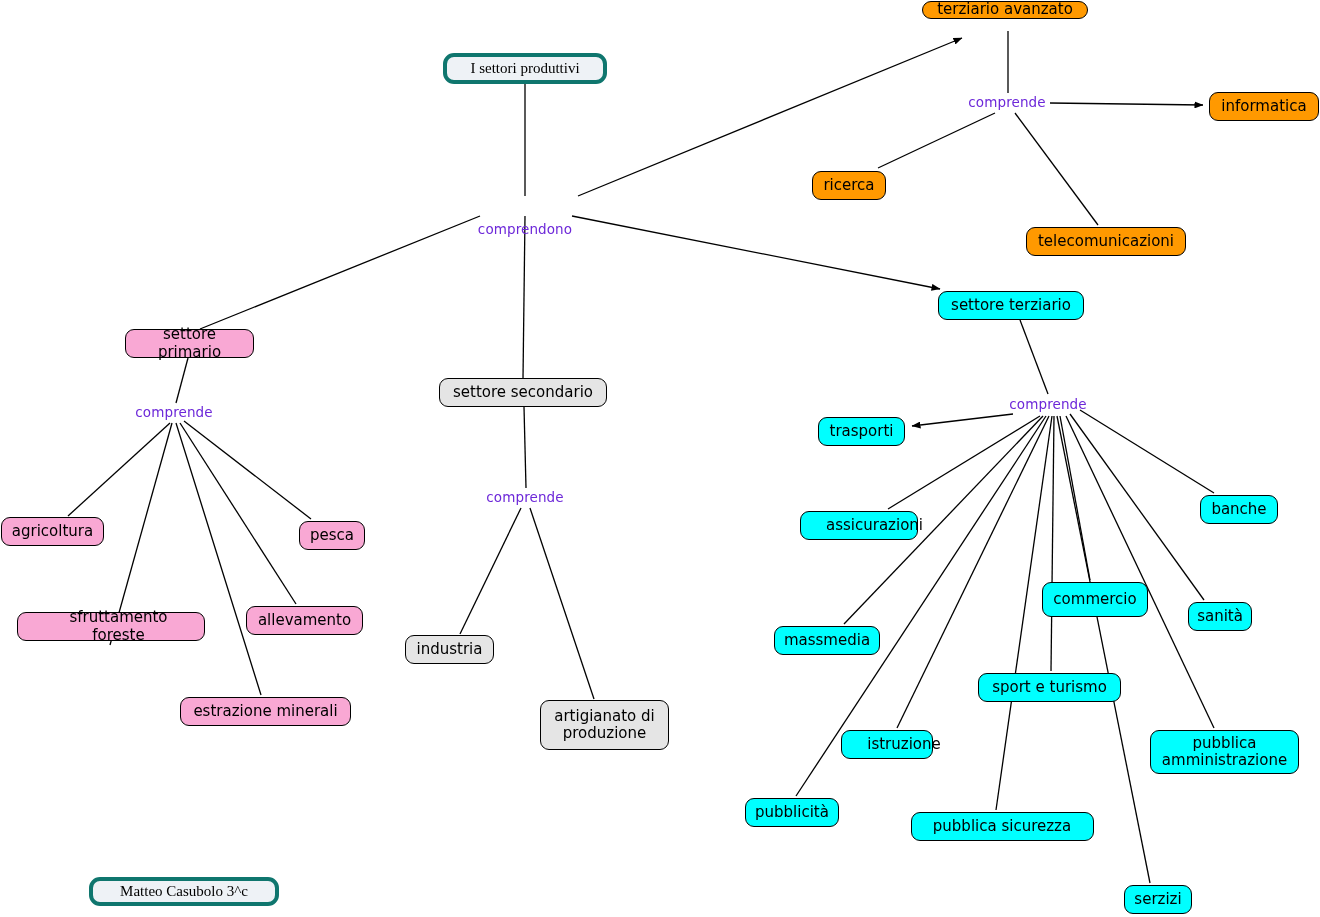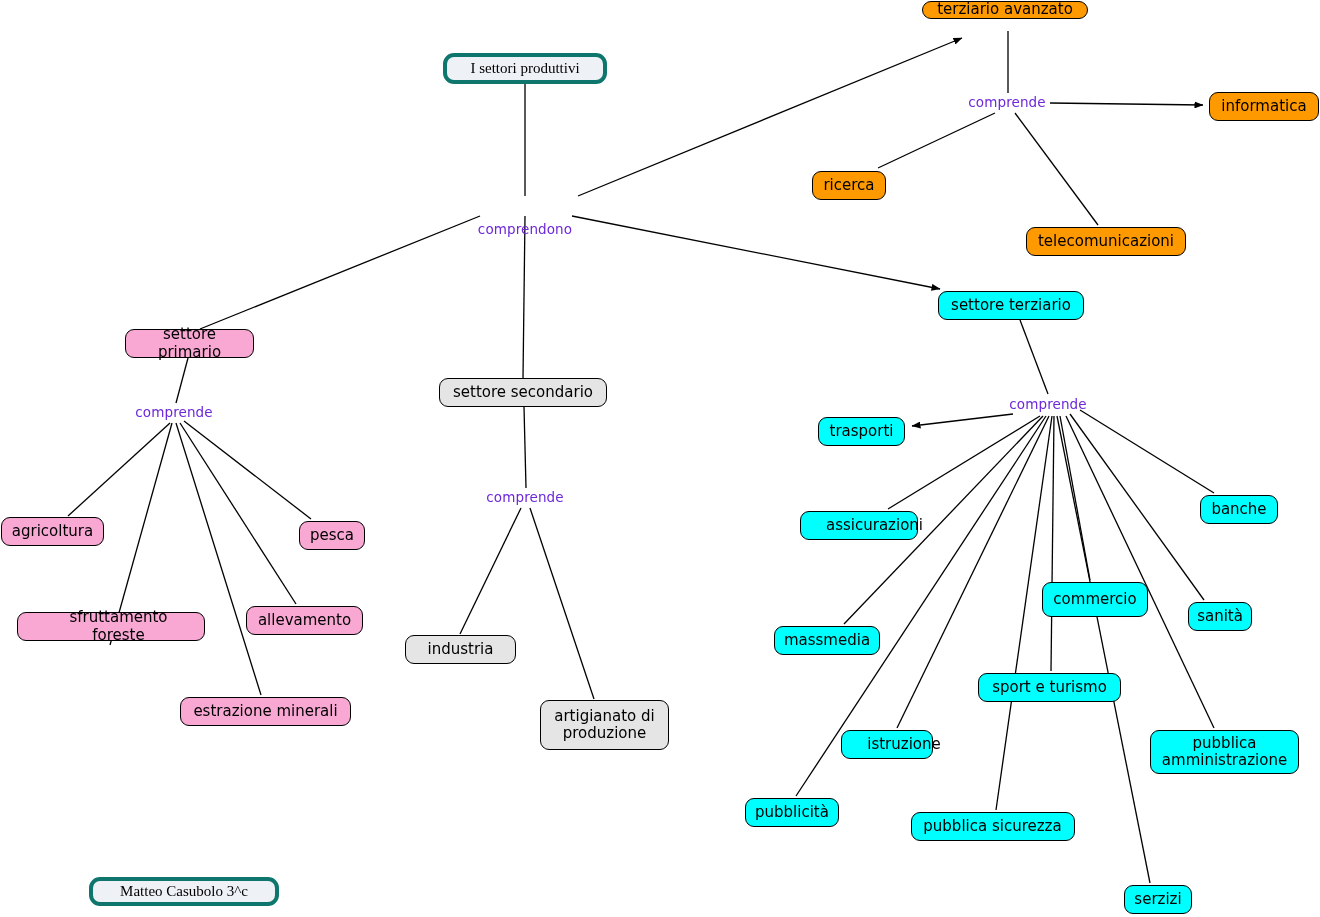--- a/index.html
+++ b/index.html
@@ -112,36 +112,36 @@
       <div class="node orange" style="left: 1209px; top: 92px; width: 110px; height: 29px;">informatica</div>
       <div class="node orange" style="left: 812px; top: 171px; width: 74px; height: 29px;">ricerca</div>
       <div class="node orange" style="left: 1026px; top: 227px; width: 160px; height: 29px;">telecomunicazioni</div>
       <div class="node yellow" style="left: 125px; top: 329px; width: 129px; height: 29px;">settore primario</div>
       <div class="node yellow" style="left: 1px; top: 517px; width: 103px; height: 29px;">agricoltura</div>
       <div class="node yellow" style="left: 299px; top: 521px; width: 66px; height: 29px;">pesca</div>
       <div class="node yellow" style="left: 246px; top: 606px; width: 117px; height: 29px;">allevamento</div>
       <div class="node yellow" style="left: 17px; top: 612px; width: 188px; height: 29px; padding-left: 24px;">sfruttamento foreste</div>
       <div class="node yellow" style="left: 180px; top: 697px; width: 171px; height: 29px;">estrazione minerali</div>
       <div class="node green" style="left: 439px; top: 378px; width: 168px; height: 29px;">settore secondario</div>
-      <div class="node green" style="left: 405px; top: 635px; width: 111px; height: 29px;">industria</div>
+      <div class="node green" style="left: 405px; top: 635px; width: 89px; height: 29px;">industria</div>
       <div class="node green" style="left: 540px; top: 700px; width: 129px; height: 50px;">artigianato di
 produzione</div>
       <div class="node cyan" style="left: 938px; top: 291px; width: 146px; height: 29px;">settore terziario</div>
       <div class="node cyan" style="left: 818px; top: 417px; width: 87px; height: 29px;">trasporti</div>
       <div class="node cyan" style="left: 800px; top: 511px; width: 118px; height: 29px; padding-left: 40px;">assicurazioni</div>
       <div class="node cyan" style="left: 1200px; top: 495px; width: 78px; height: 29px;">banche</div>
       <div class="node cyan" style="left: 1188px; top: 602px; width: 64px; height: 29px;">sanità</div>
       <div class="node cyan" style="left: 1042px; top: 582px; width: 106px; height: 35px;">commercio</div>
       <div class="node cyan" style="left: 774px; top: 626px; width: 106px; height: 29px;">massmedia</div>
       <div class="node cyan" style="left: 978px; top: 673px; width: 143px; height: 29px;">sport e turismo</div>
       <div class="node cyan" style="left: 841px; top: 730px; width: 92px; height: 29px; padding-left: 43px;">istruzione</div>
       <div class="node cyan" style="left: 1150px; top: 730px; width: 149px; height: 44px;">pubblica
 amministrazione</div>
       <div class="node cyan" style="left: 745px; top: 798px; width: 94px; height: 29px;">pubblicità</div>
-      <div class="node cyan" style="left: 911px; top: 812px; width: 164px; height: 29px; padding-left: 8px;">pubblica sicurezza</div>
+      <div class="node cyan" style="left: 911px; top: 812px; width: 183px; height: 29px; padding-left: 8px;">pubblica sicurezza</div>
       <div class="node cyan" style="left: 1124px; top: 885px; width: 68px; height: 29px;">serzizi</div>
     </div>
   <div id="label-layer">
       <div class="link-label" style="left: 525px; top: 197px; margin-top: 32px;">comprendono</div>
       <div class="link-label" style="left: 1007px; top: 102px;">comprende</div>
       <div class="link-label" style="left: 174px; top: 412px;">comprende</div>
       <div class="link-label" style="left: 525px; top: 497px;">comprende</div>
       <div class="link-label" style="left: 1048px; top: 404px;">comprende</div>
     </div>
 </div>

